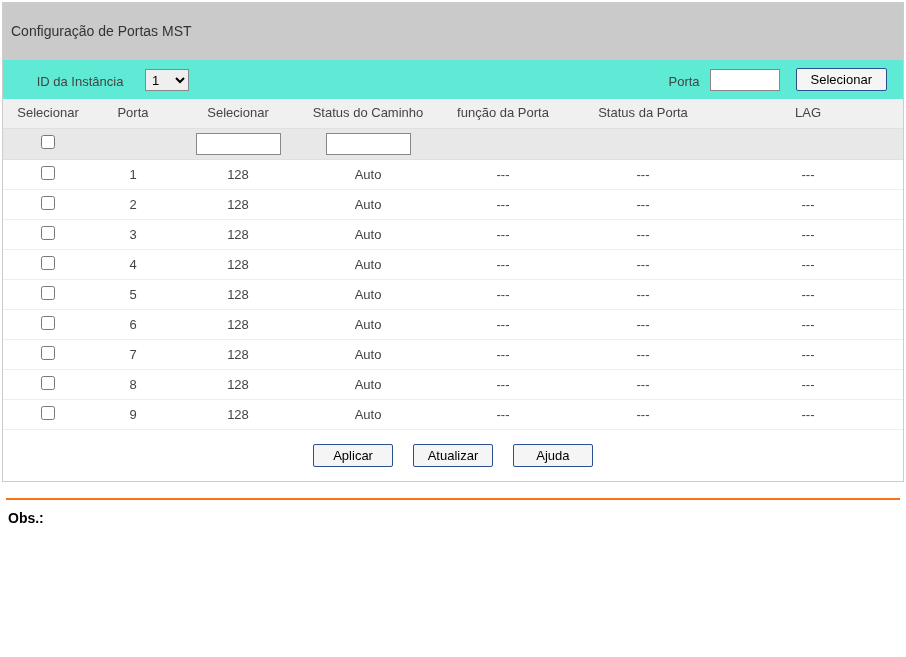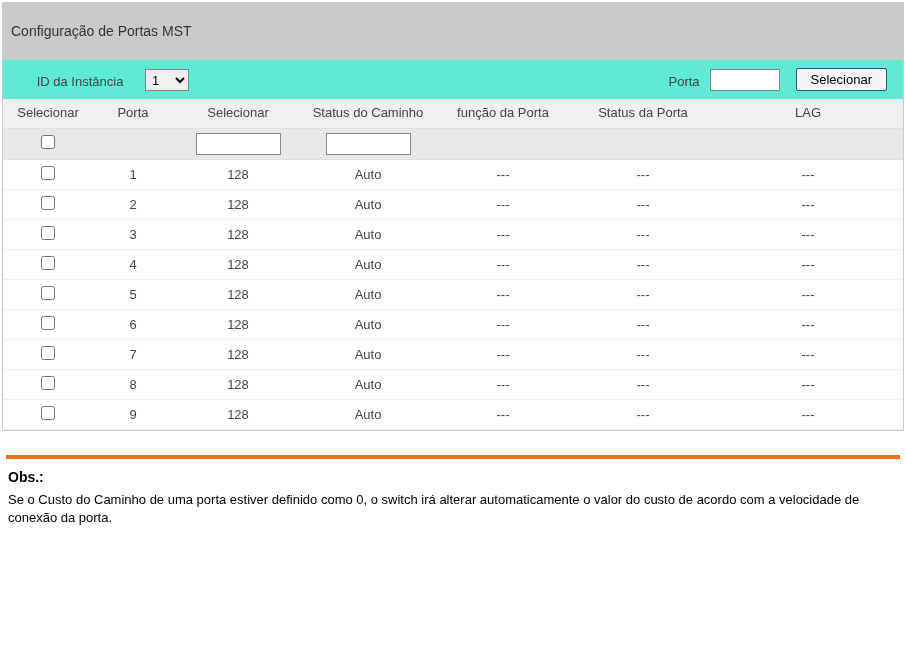--- a/index.html
+++ b/index.html
@@ -130,22 +130,22 @@
     .col-lag { width: auto; }
     .button-row {
       text-align: center;
       padding: 14px 0;
     }
     .button-row .btn {
       margin: 0 8px;
       min-width: 80px;
     }
     .note-section {
-      border-top: 4px solid #f97316;
-      margin: 24px 6px 6px 6px;
+      border-top: 2px solid #f97316;
+      margin: 16px 6px 6px 6px;
       padding: 10px 2px;
     }
     .note-title {
       font-weight: bold;
       font-size: 14px;
       color: #000;
       margin-bottom: 6px;
     }
     .note-text {
       font-size: 13px;
@@ -278,18 +278,22 @@
           <td>9</td>
           <td>128</td>
           <td>Auto</td>
           <td>---</td>
           <td>---</td>
           <td>---</td>
         </tr>
       </tbody>
   </table>
 
+  <div class="button-row">
+    <button class="btn">Aplicar</button>
+    <button class="btn">Atualizar</button>
+    <button class="btn">Ajuda</button>
+  </div>
 </div>
 
 <div class="note-section">
   <div class="note-title">Obs.:</div>
-  <div class="note-text">Se o Custo do Caminho de uma porta estiver definido como 0, o switch irá alterar automaticamente o valor do custo de acordo com a velocidade de conexão da porta.</div>
 </div>
 
 </body></html>

